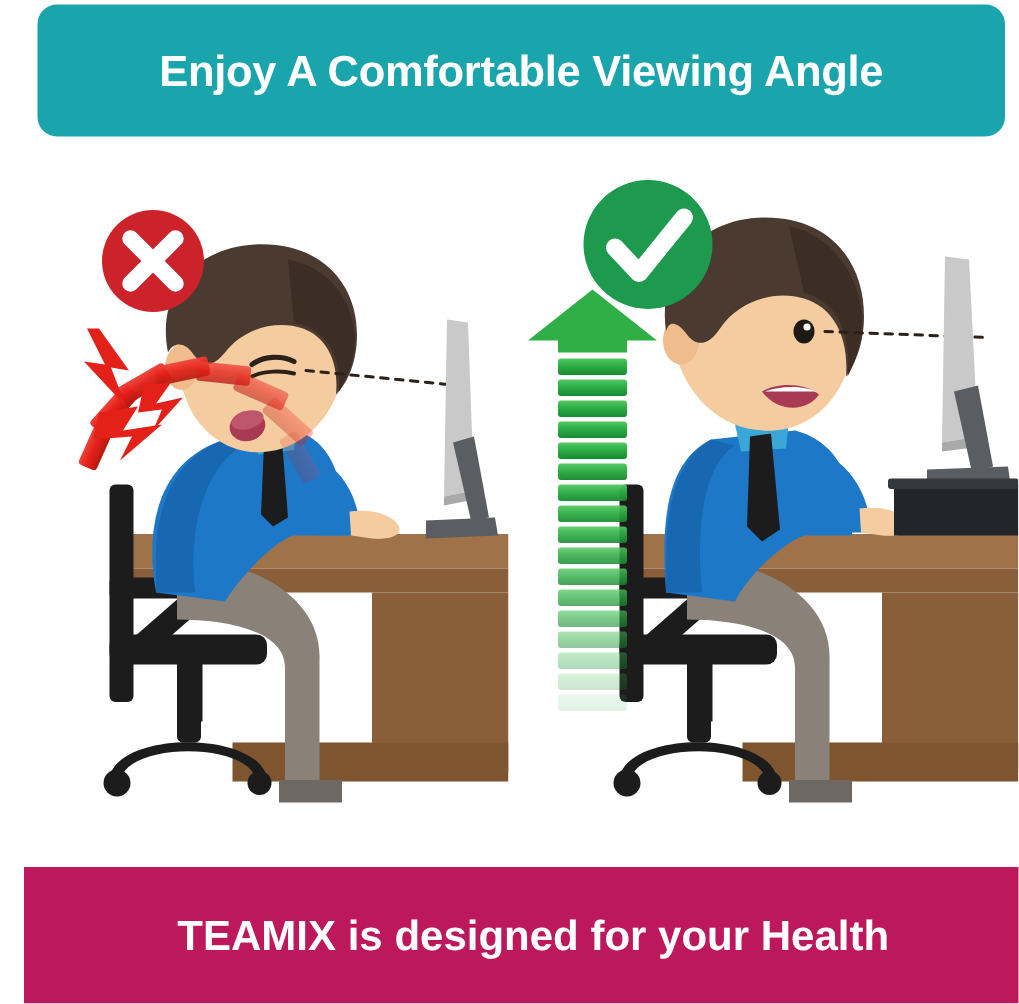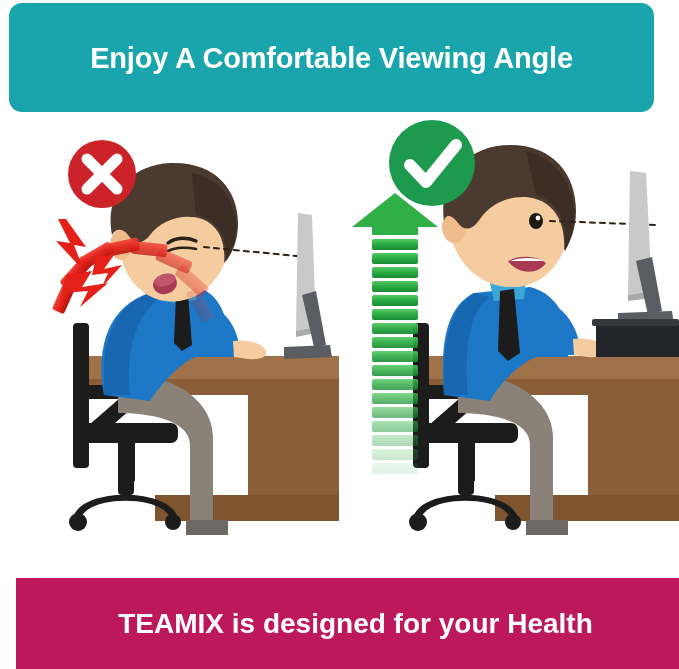--- a/index.html
+++ b/index.html
@@ -11,24 +11,24 @@
     width: 679px;
     height: 669px;
     position: relative;
     overflow: hidden;
     font-family: "Liberation Sans", sans-serif;
   }
 
   
   #top-banner {
     position: absolute;
-    left: 9px;
+    left: 25px;
     top: 3px;
     width: 645px;
-    height: 109px;
+    height: 88px;
     background: #1AA5AC;
     border-radius: 13px;
     display: flex;
     flex-direction: column;
     align-items: center;
     justify-content: center;
   }
   #top-title {
     color: #ffffff;
     font-family: "Liberation Sans", sans-serif;

